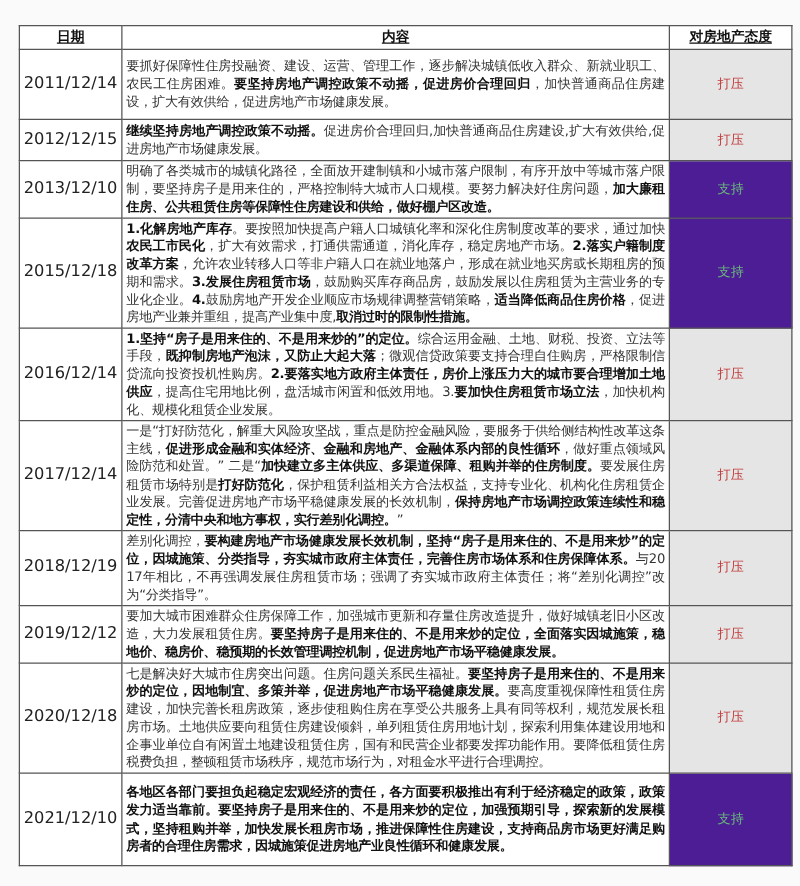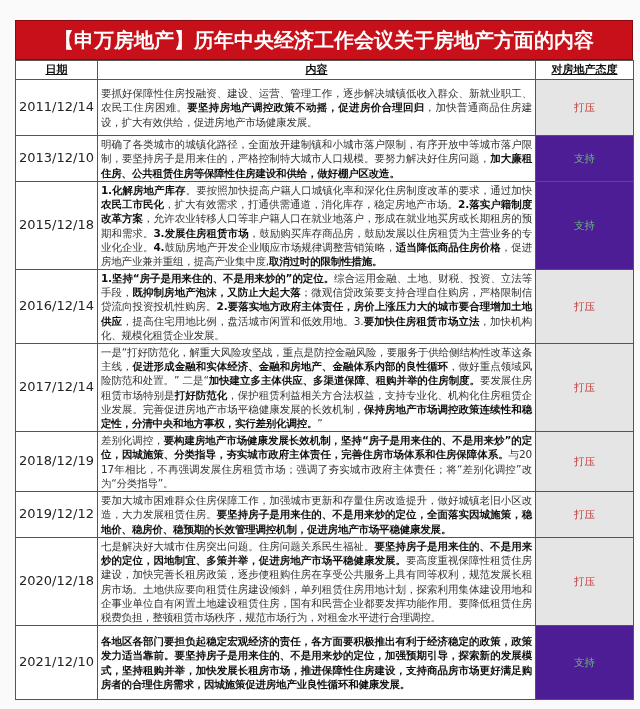--- a/index.html
+++ b/index.html
@@ -15,38 +15,42 @@
   td.content b { color:#111; }
   td.att { text-align:center; font-size:10.5px; }
   td.att.red { background:#e5e5e5; color:#c23b3b; }
   td.att.green { background:#4c1d95; color:#6ab97a; }
   td.att.none { background:#fff; color:#222; }
 </style>
 </head>
 <body>
 
 <div class="sheet">
-  <div class="title">【申万房地产】历年中央经济工作会议关于房地产方面的内容</div>
   <table>
     <colgroup>
         <col style="width:82px">
         <col style="width:438px">
         <col style="width:98px">
       </colgroup>
     <thead>
       <tr>
         <th>日期</th>
         <th>内容</th>
         <th>对房地产态度</th>
       </tr>
     </thead>
     <tbody id="tbody">
         <tr style="height: 56px;">
           <td class="date">2011/12/14</td>
           <td class="content"><span>要抓好保障性住房投融资、建设、运营、管理工作，逐步解决城镇低收入群众、新就业职工、农民工住房困难。</span><b>要坚持房地产调控政策不动摇，促进房价合理回归</b><span>，加快普通商品住房建设，扩大有效供给，促进房地产市场健康发展。</span></td>
+          <td class="att red">打压</td>
+        </tr>
+        <tr style="height: 33px;">
+          <td class="date">2012/12/15</td>
+          <td class="content"><b>继续坚持房地产调控政策不动摇。</b><span>促进房价合理回归,加快普通商品住房建设,扩大有效供给,促进房地产市场健康发展。</span></td>
           <td class="att red">打压</td>
         </tr>
         <tr style="height: 46px;">
           <td class="date">2013/12/10</td>
           <td class="content"><span>明确了各类城市的城镇化路径，全面放开建制镇和小城市落户限制，有序开放中等城市落户限制，要坚持房子是用来住的，严格控制特大城市人口规模。要努力解决好住房问题，</span><b>加大廉租住房、公共租赁住房等保障性住房建设和供给，做好棚户区改造。</b></td>
           <td class="att green">支持</td>
         </tr>
         <tr style="height: 88px;">
           <td class="date">2015/12/18</td>
           <td class="content"><b>1.化解房地产库存</b><span>。要按照加快提高户籍人口城镇化率和深化住房制度改革的要求，通过加快</span><b>农民工市民化</b><span>，扩大有效需求，打通供需通道，消化库存，稳定房地产市场。</span><b>2.落实户籍制度改革方案</b><span>，允许农业转移人口等非户籍人口在就业地落户，形成在就业地买房或长期租房的预期和需求。</span><b>3.发展住房租赁市场</b><span>，鼓励购买库存商品房，鼓励发展以住房租赁为主营业务的专业化企业。</span><b>4.</b><span>鼓励房地产开发企业顺应市场规律调整营销策略，</span><b>适当降低商品住房价格</b><span>，促进房地产业兼并重组，提高产业集中度,</span><b>取消过时的限制性措施。</b></td>

